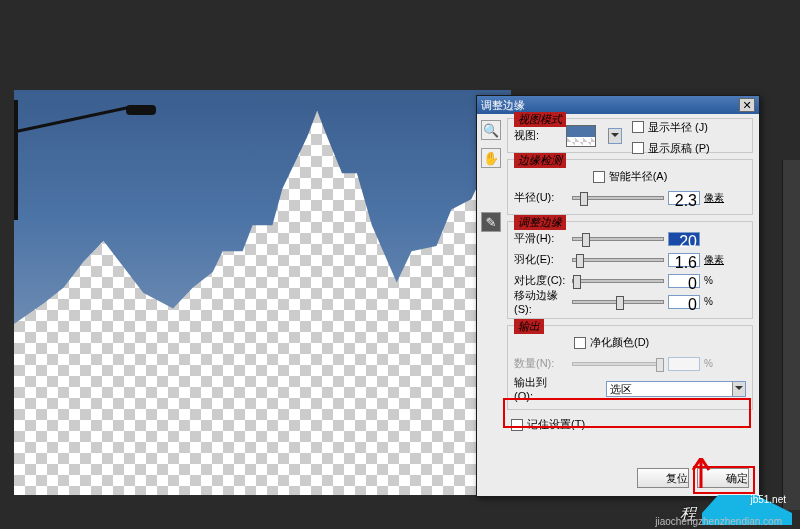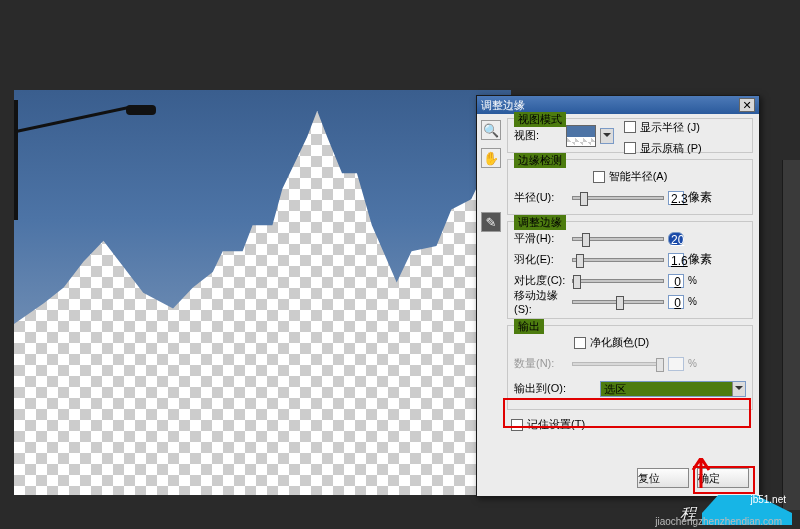--- a/index.html
+++ b/index.html
@@ -82,68 +82,68 @@
     position:absolute; left:30px; top:22px; right:6px; bottom:6px;
   }
   .group {
     margin-bottom:6px; padding:4px 6px 8px 6px;
     border:1px solid #c8c8c8;
     position:relative;
     background:#ececec;
   }
   .group-title {
     position:absolute; top:-7px; left:6px;
-    background:#4d7c0f; padding:0 4px; font-size:11px;
+    background:#b91c1c; padding:0 4px; font-size:11px;font-style:italic;
   }
   .row { display:flex; align-items:center; gap:4px; margin-top:4px; height:17px; }
   .row label { text-align:left; font-size:11px; }
   .row label.w54 { width:54px; }
   .row label.w48 { width:48px; }
   .chk { width:12px; height:12px; border:1px solid #666; background:#fff; display:inline-block; }
   .slider {
     flex:0 0 92px; height:4px; background:#c6c6c6; border:1px solid #888; position:relative;
   }
   .slider .thumb {
     position:absolute; top:-5px; width:8px; height:14px; background:#ddd; border:1px solid #555;
   }
   .numbox {
-    width:16px; height:14px; border:1px solid #7a9ac7; background:#fff;
-    font-size:12px; text-align:right; padding:0 2px;text-decoration:underline;
-  }
-  .numbox.hl { background:#1a4aa8; color:#fff;border-radius:6px; }
-  .unit { font-size:12px; }
+    width:32px; height:14px; border:1px solid #7a9ac7; background:#fff;
+    font-size:16px; text-align:right; padding:0 2px;
+  }
+  .numbox.hl { background:#1a4aa8; color:#fff; }
+  .unit { font-size:10px;text-decoration:underline; }
   .pct  { font-size:10px; width:12px; }
   .disabled { color:#999; }
 
   .thumb-preview {
     width:30px; height:22px; border:1px solid #666; background:
       linear-gradient(180deg,#4d74a6 0%,#4d74a6 55%,transparent 55%),
       linear-gradient(45deg,#ccc 25%,transparent 25%,transparent 75%,#ccc 75%),
       #fff;
     background-size: 100% 100%, 8px 8px, auto;
     display:inline-block; vertical-align:middle;
   }
 
   .select {
-    height:16px; border:1px solid #7a9ac7; background:#4d7c0f;
+    height:16px; border:1px solid #7a9ac7; background:#ffffff;
     font-size:11px; padding:0 14px 0 3px; line-height:14px;
-    position:relative; display:inline-block;
+    position:relative; display:inline-block;margin-left:8px;
   }
   .select .arrow {
     position:absolute; right:0; top:0; width:13px; height:100%;
     background:#dcdcdc; border-left:1px solid #888;
     display:flex; align-items:center; justify-content:center;
   }
   .select .arrow::after { content:""; border:4px solid transparent; border-top-color:#333; margin-top:3px; }
 
   .redbox { position:absolute; border:2px solid #e00000; pointer-events:none; }
 
   .btn {
     width:52px; height:20px; border:1px solid #888; background:linear-gradient(#fdfdfd,#e3e3e3);
-    font-size:11px; text-align:left; line-height:18px; cursor:pointer;
+    font-size:11px; text-align:right; line-height:18px; cursor:pointer;
   }
 
   .red-arrow {
     position:absolute; left:687px; top:458px; width:28px; height:42px; pointer-events:none;
   }
   .red-arrow svg { width:100%; height:100%; }
 
   
   .wm-bar {
     position:absolute; right:8px; bottom:4px;

